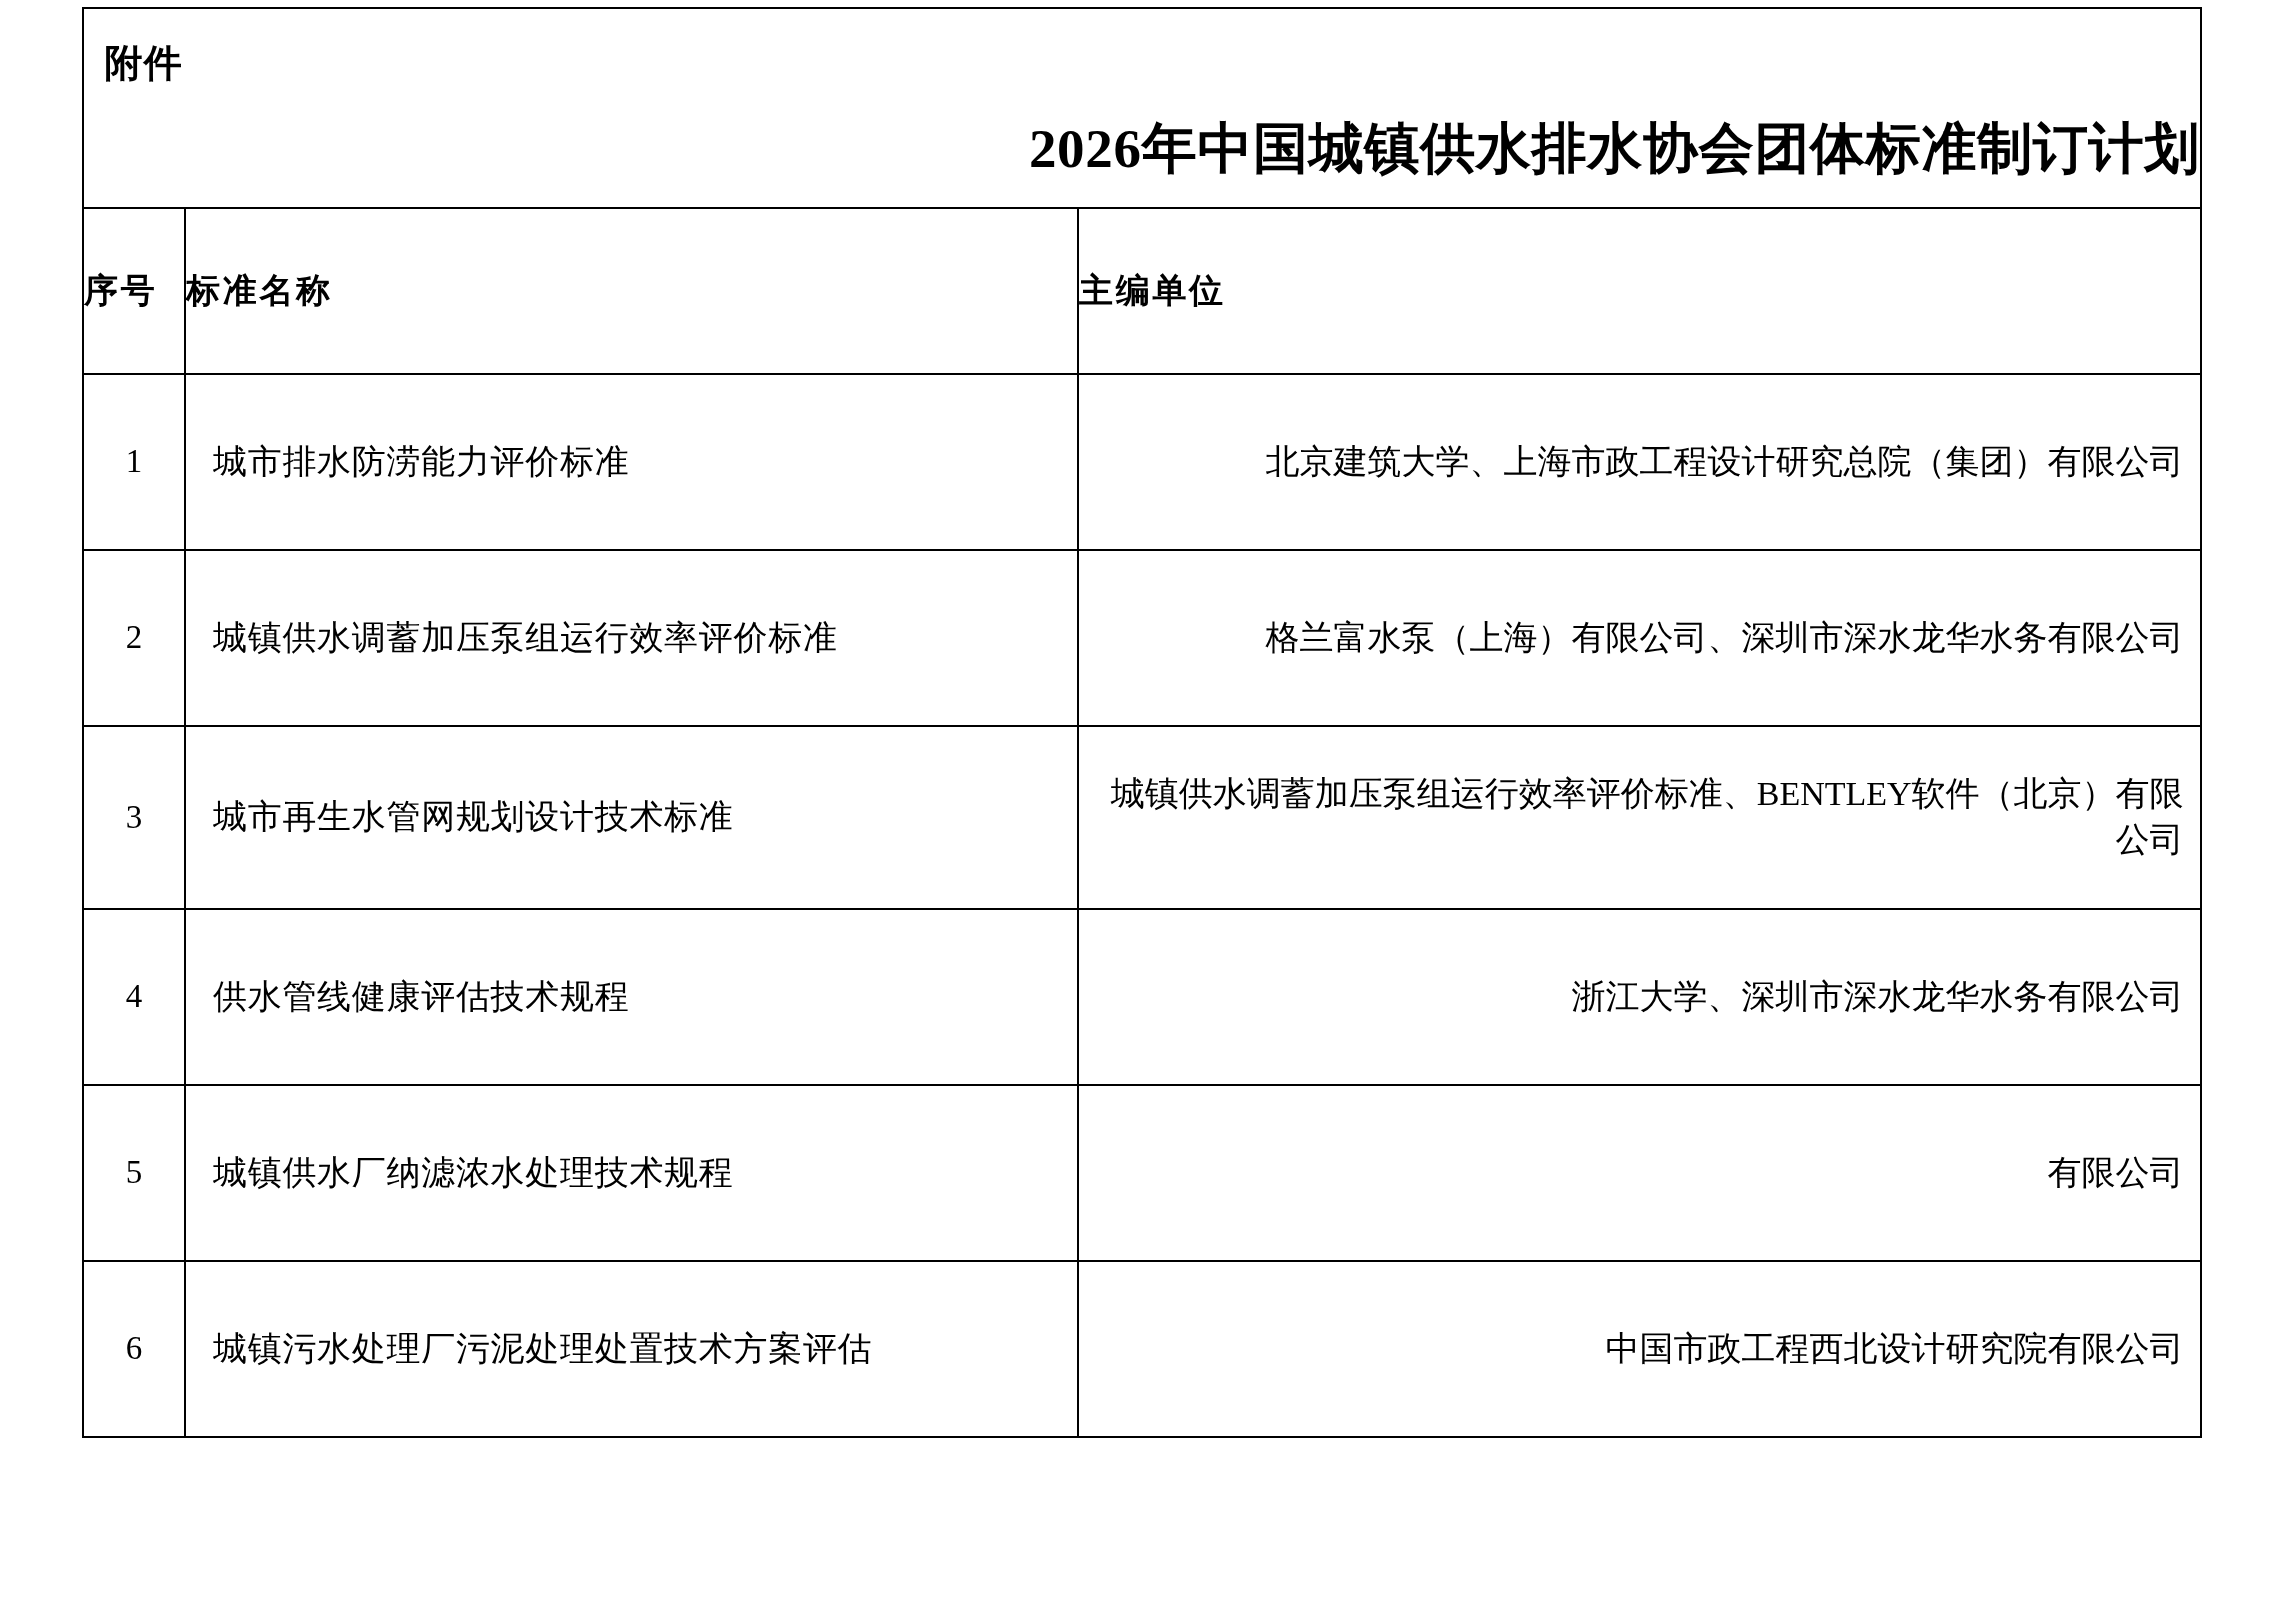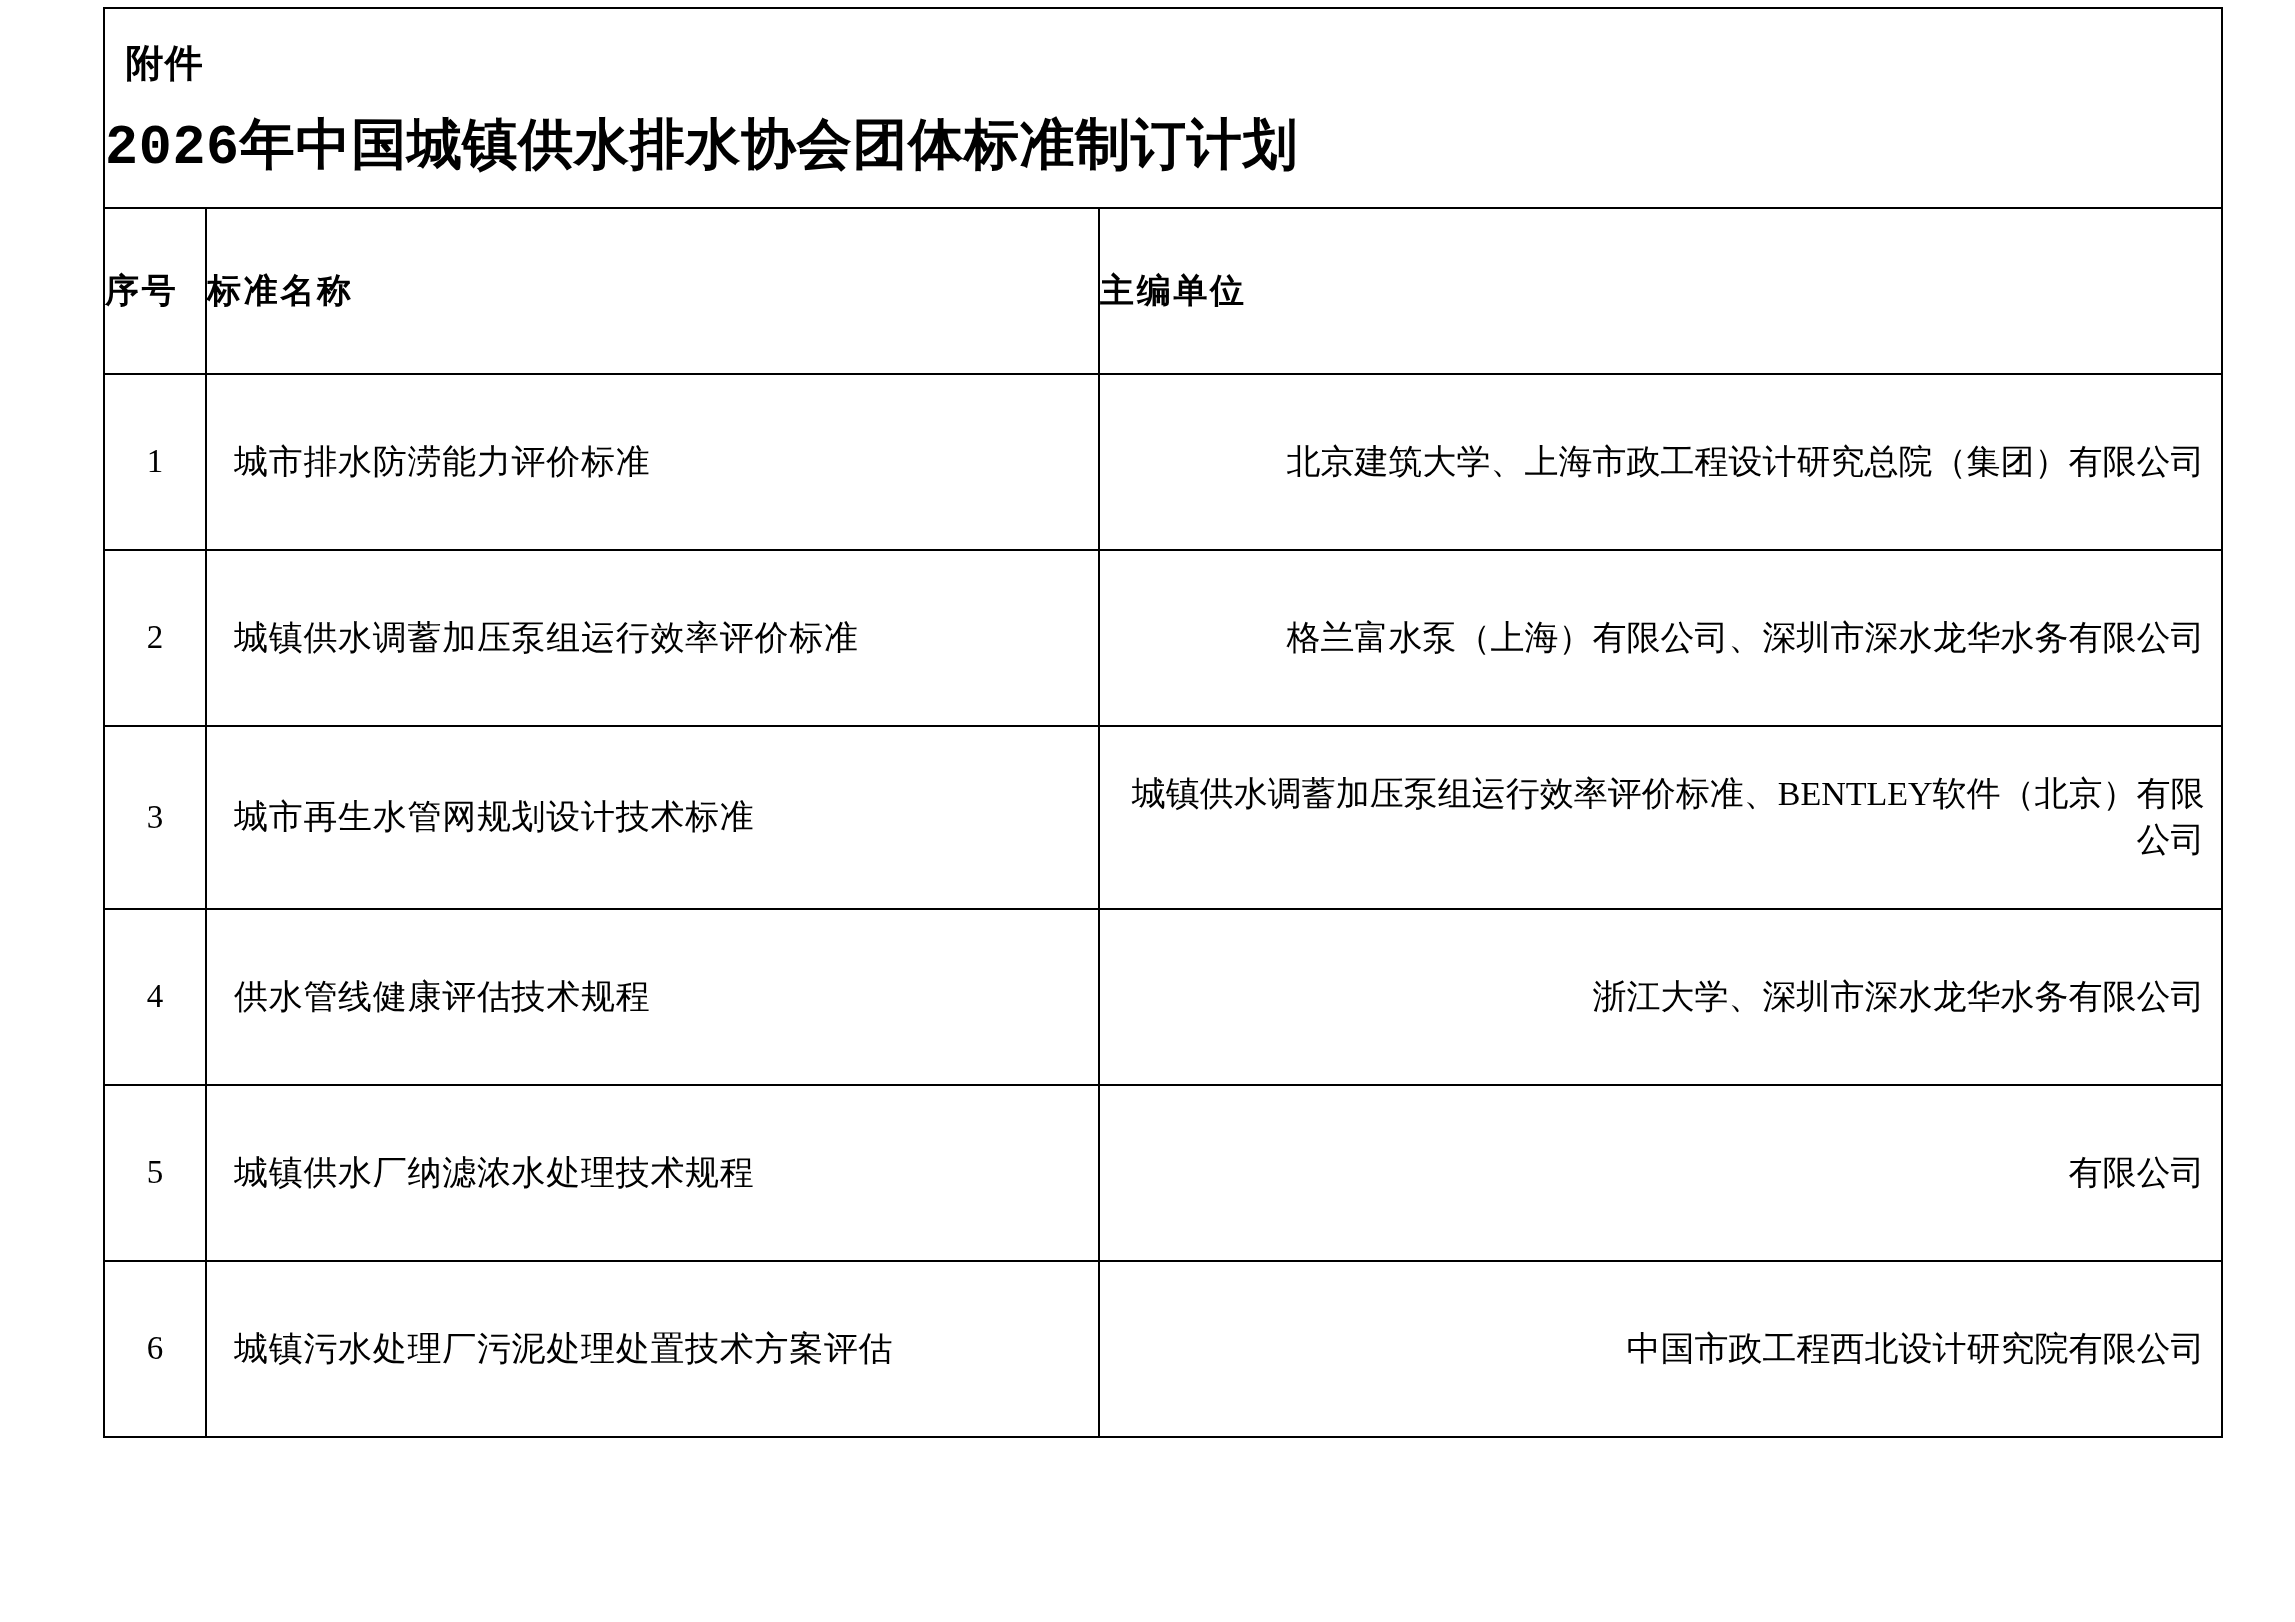--- a/index.html
+++ b/index.html
@@ -16,21 +16,21 @@
   }
   .page {
     position: relative;
     width: 2295px;
     height: 1623px;
     box-sizing: border-box;
     padding: 0;
   }
   .doc-wrap {
     position: absolute;
-    left: 103px;
+    left: 82px;
     top: 6.8px;
     width: 2120px;
   }
   table.plan-table {
     width: 100%;
     border-collapse: collapse;
     table-layout: fixed;
   }
   table.plan-table td {
     border: 2px solid #000000;
@@ -47,22 +47,22 @@
     position: absolute;
     left: 20.4px;
     top: 35px;
     font-family: "Liberation Sans", "DejaVu Sans", sans-serif;
     font-size: 38px;
     font-weight: 700;
     letter-spacing: 1.4px;
     line-height: 1;
   }
   .doc-title {
-    text-align: left;
-    font-family: Liberation Mono, monospace;
+    text-align: right;
+    font-family: Liberation Serif, serif;
     font-size: 55px;
     font-weight: 700;
     letter-spacing: 0.7px;
     padding-top: 82px;
     line-height: 1.1;
   }
   
   .hdr-cell {
     height: 164px;
     font-size: 34px;

